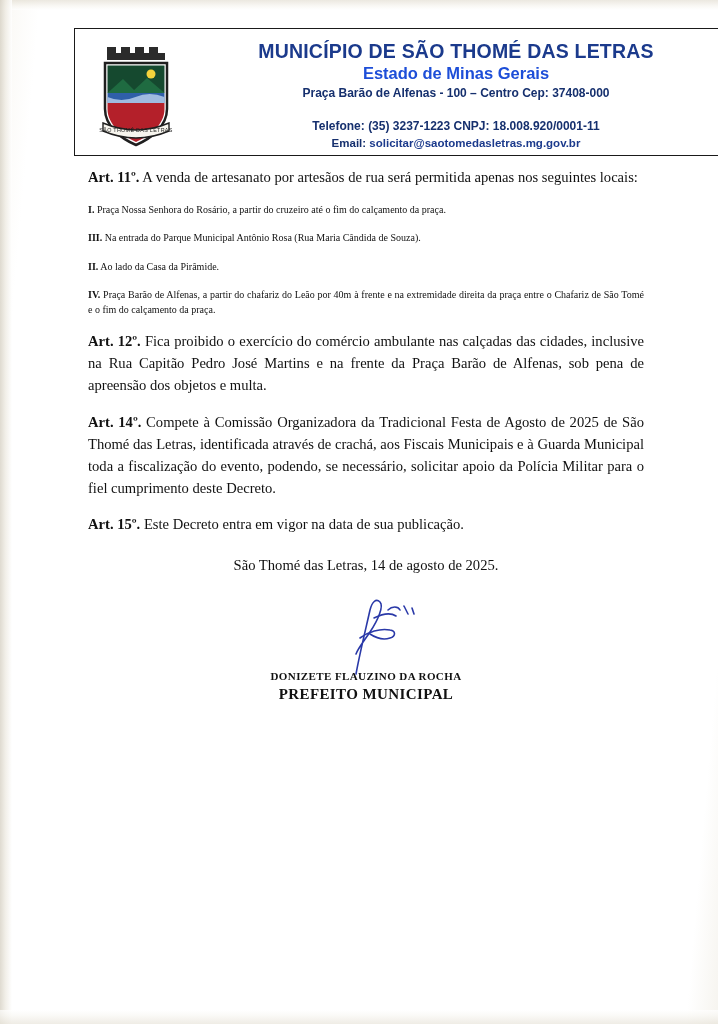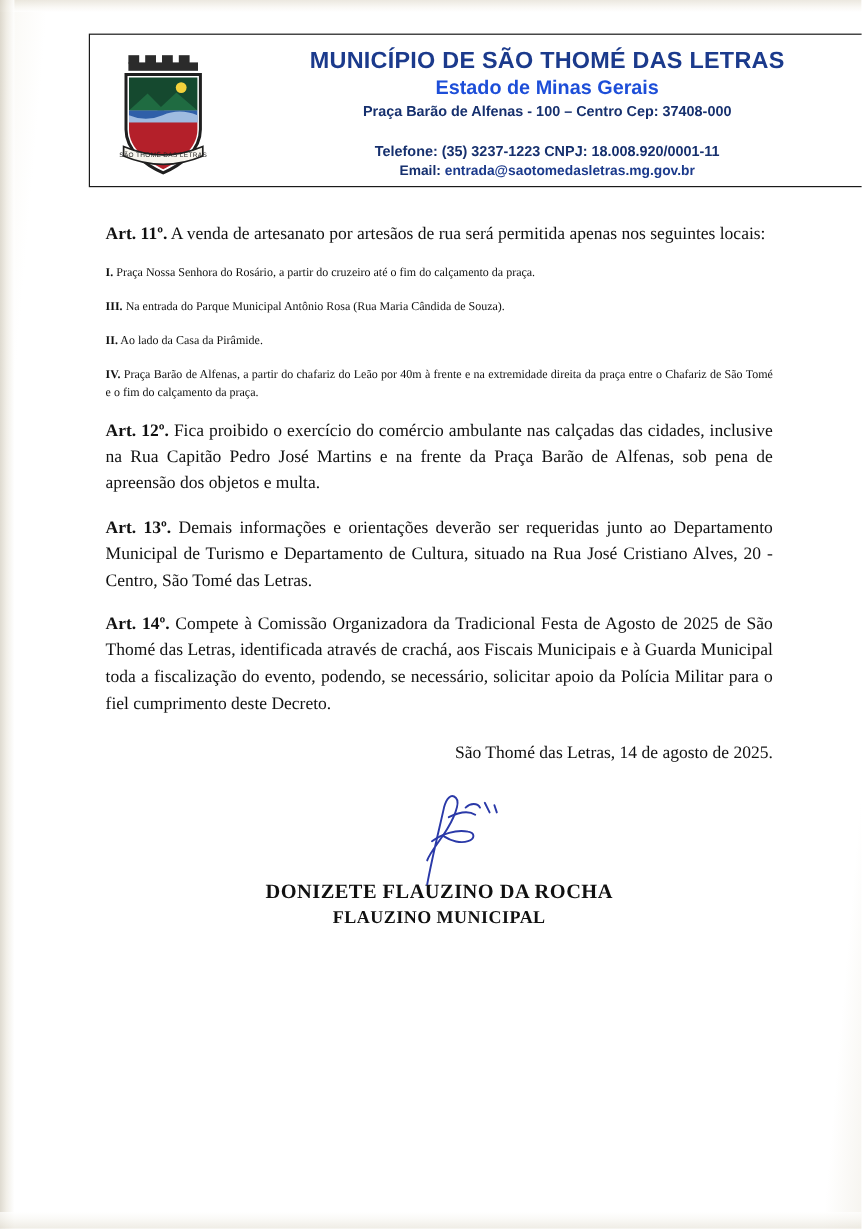--- a/index.html
+++ b/index.html
@@ -100,61 +100,61 @@
     color: #16306e;
     font-weight: bold;
   }
   .org-email .lbl { color: #16306e; margin-top: 28px; }
   .org-email .addr { color: #1b3a8c; }
 
   
   .doc-body {
     position: absolute;
     left: 88px;
-    top: 184px;
+    top: 166px;
     width: 556px;
   }
   .para {
     font-size: 14.6px;
     line-height: 1.52;
     text-align: justify;
     margin: 0 0 13px 0;
     text-indent: 0;
   }
   .para.art { margin-bottom: 14px; }
   .para b { font-weight: bold; }
   .lead-in { font-weight: bold; }
   .item {
     font-size: 10px;
     line-height: 1.52;
     text-align: justify;
     margin: 0 0 13px 0;
   }
   .closing {
     font-size: 14.6px;
-    text-align: right;
+    text-align: center;
     margin: 22px 0 0 0;
   }
   .sign-block {
     margin-top: 96px;
     text-align: center;
     position: relative;
   }
   .signature-glyph {
     position: absolute;
     left: 50%;
     top: -76px;
     transform: translateX(-40px);
     width: 120px;
     height: 86px;
     pointer-events: none;
   }
   .sign-name {
     font-family: "Liberation Serif", serif;
-    font-size: 17px;
+    font-size: 11px;
     font-weight: bold;
     letter-spacing: .4px;
   }
   .sign-role {
     font-family: "Liberation Serif", serif;
     font-size: 15px;
     font-weight: bold;
     letter-spacing: .4px;
     margin-top: 4px;
   }
@@ -198,21 +198,21 @@
         </svg>
       </span>
     </div>
     <div class="header-text">
       <div class="org-title">MUNICÍPIO DE SÃO THOMÉ DAS LETRAS</div>
       <div class="org-sub">Estado de Minas Gerais</div>
       <div class="org-line">Praça Barão de Alfenas - 100 – Centro Cep: 37408-000</div>
       <div class="org-line tight">Telefone: (35) 3237-1223 CNPJ: 18.008.920/0001-11</div>
       <div class="org-email">
         <span class="lbl">Email:</span>
-        <span class="addr">entrada@saotomedasletras.mg.gov.br</span>
+        <span class="addr">solicitar@saotomedasletras.mg.gov.br</span>
       </div>
     </div>
   </div>
 
   <div class="doc-body">
 
     <p class="para art">
       <b class="lead-in">Art. 11º.</b><span> A venda de artesanato por artesãos de rua será permitida apenas nos seguintes locais:</span>
     </p>
 
@@ -229,41 +229,41 @@
     </p>
 
     <p class="item">
       <b>IV.</b><span> Praça Barão de Alfenas, a partir do chafariz do Leão por 40m à frente e na extremidade direita da praça entre o Chafariz de São Tomé e o fim do calçamento da praça.</span>
     </p>
 
     <p class="para art">
       <b class="lead-in">Art. 12º.</b><span> Fica proibido o exercício do comércio ambulante nas calçadas das cidades, inclusive na Rua Capitão Pedro José Martins e na frente da Praça Barão de Alfenas, sob pena de apreensão dos objetos e multa.</span>
     </p>
 
-    <p class="para art">
-      <b class="lead-in">Art. 13º.</b><span> Demais informações e orientações deverão ser requeridas junto ao Departamento Municipal de Turismo e Departamento de Cultura, situado na Rua José Cristiano Alves, 20 - Centro, São Tomé das Letras.</span>
-    </p>
 
     <p class="para art">
       <b class="lead-in">Art. 14º.</b><span> Compete à Comissão Organizadora da Tradicional Festa de Agosto de 2025 de São Thomé das Letras, identificada através de crachá, aos Fiscais Municipais e à Guarda Municipal toda a fiscalização do evento, podendo, se necessário, solicitar apoio da Polícia Militar para o fiel cumprimento deste Decreto.</span>
     </p>
 
+    <p class="para art">
+      <b class="lead-in">Art. 15º.</b><span> Este Decreto entra em vigor na data de sua publicação.</span>
+    </p>
 
     <p class="closing">São Thomé das Letras, 14 de agosto de 2025.</p>
 
     <div class="sign-block">
       <span class="signature-glyph">
         <svg width="120" height="86" viewBox="0 0 120 86" aria-hidden="true">
           <g fill="none" stroke="#2a39a8" stroke-width="1.6" stroke-linecap="round">
             <path d="M30 80 C34 58 40 34 44 16 C46 8 50 4 54 8 C58 12 52 26 44 38 C38 47 32 54 30 60"></path>
             <path d="M34 44 C42 38 54 34 64 36 C70 37 70 42 64 44 C58 46 50 44 44 40"></path>
             <path d="M48 24 C56 20 64 18 70 22"></path>
             <path d="M62 16 C66 12 72 12 74 16"></path>
             <path d="M78 12 L82 20"></path>
             <path d="M86 14 L88 20"></path>
           </g>
         </svg>
       </span>
       <div class="sign-name">DONIZETE FLAUZINO DA ROCHA</div>
-      <div class="sign-role">FLAUZINO MUNICIPAL</div>
+      <div class="sign-role">PREFEITO MUNICIPAL</div>
     </div>
   </div>
 </div>
 
 </body></html>

